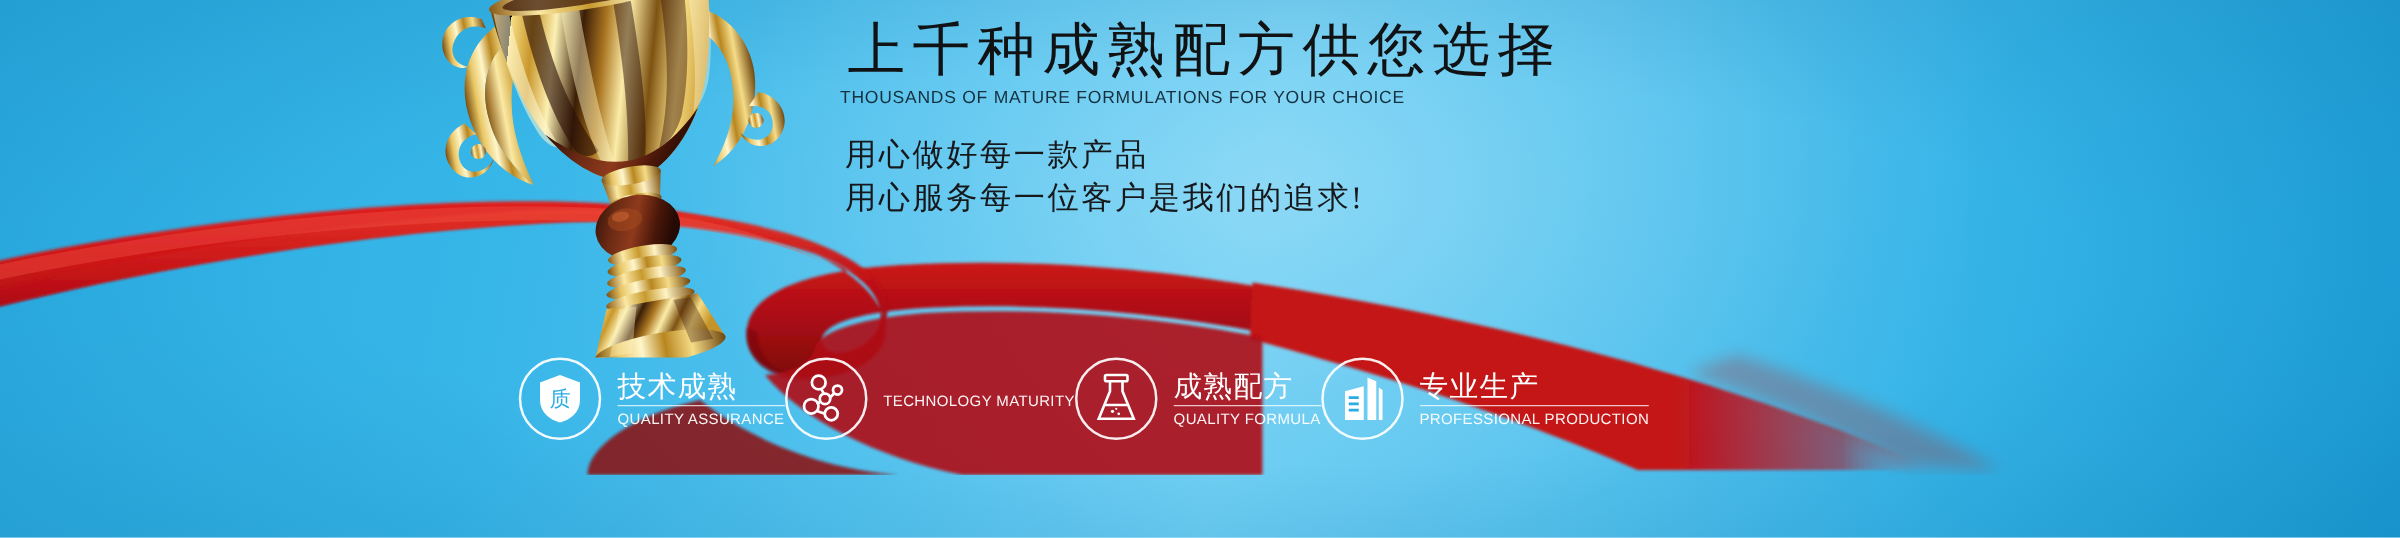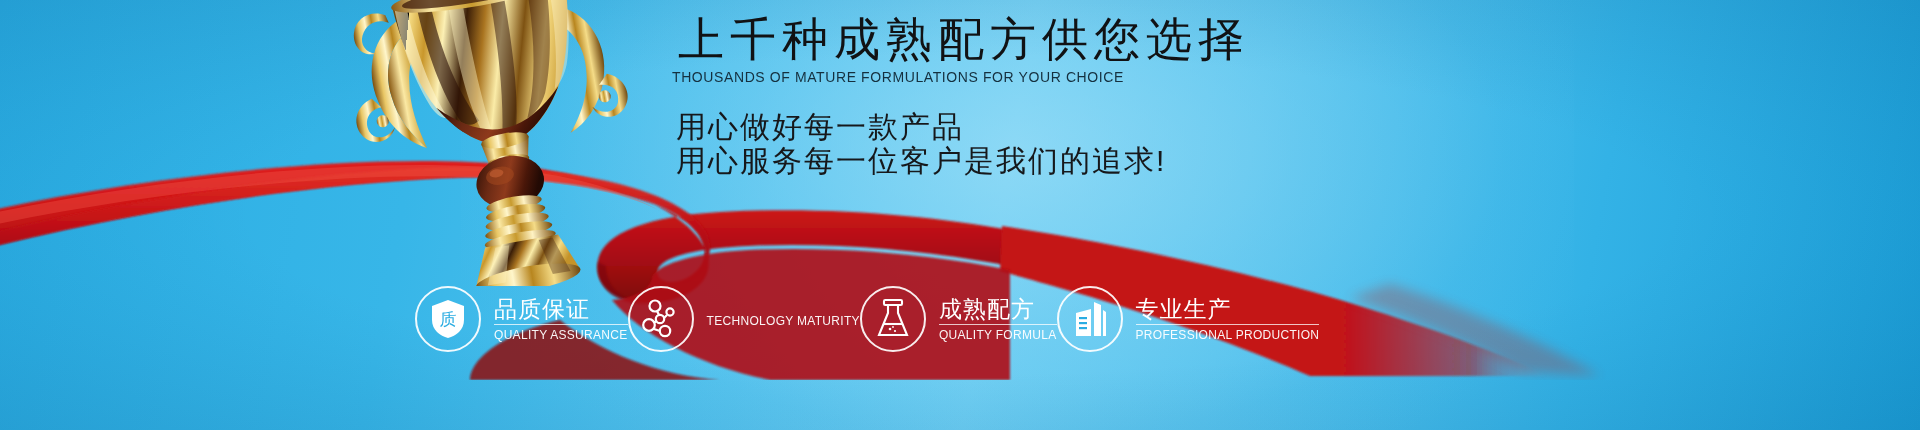--- a/index.html
+++ b/index.html
@@ -101,29 +101,29 @@
     font-size: 14px;
     line-height: 1;
     letter-spacing: 0.6px;
     color: #15303f;
     white-space: nowrap;
     font-family: "Liberation Sans", "DejaVu Sans", sans-serif;
   }
   .body-line {
     position: absolute;
     left: 4px;
-    font-size: 30px;
+    font-size: 25px;
     line-height: 1;
     letter-spacing: 2px;
     color: #16181b;
     white-space: nowrap;
     text-align: right;
   }
   .body-line.l1 { top: 112px; }
-  .body-line.l2 { top: 146px; }
+  .body-line.l2 { top: 146px; font-family: Liberation Serif, serif; }
 
   
   .features {
     position: absolute;
     left: 415px;
     top: 283px;
     width: 820px;
     height: 80px;
     display: flex;
     align-items: flex-start;
@@ -440,21 +440,21 @@
   <div class="features">
 
     <div class="feature">
       <div class="f-icon">
         <svg width="40" height="42" viewBox="0 0 40 42" xmlns="http://www.w3.org/2000/svg">
           <path d="M20 2 L36 8 L36 22 C36 32 28 38 20 40 C12 38 4 32 4 22 L4 8 Z" fill="#ffffff"></path>
           <text x="20" y="27" text-anchor="middle" font-family="'Liberation Sans','DejaVu Sans',sans-serif" font-size="17" fill="#2AACE2">质</text>
         </svg>
       </div>
       <div class="f-text">
-        <div class="f-cn">品质保证</div>
+        <div class="f-cn">技术成熟</div>
         <div class="f-en">QUALITY ASSURANCE</div>
       </div>
     </div>
 
     <div class="f-gap-1"></div>
 
     <div class="feature">
       <div class="f-icon">
         <svg width="40" height="42" viewBox="0 0 40 42" xmlns="http://www.w3.org/2000/svg" fill="none" stroke="#ffffff" stroke-width="2.2">
           <circle cx="14" cy="8" r="5.5"></circle>

